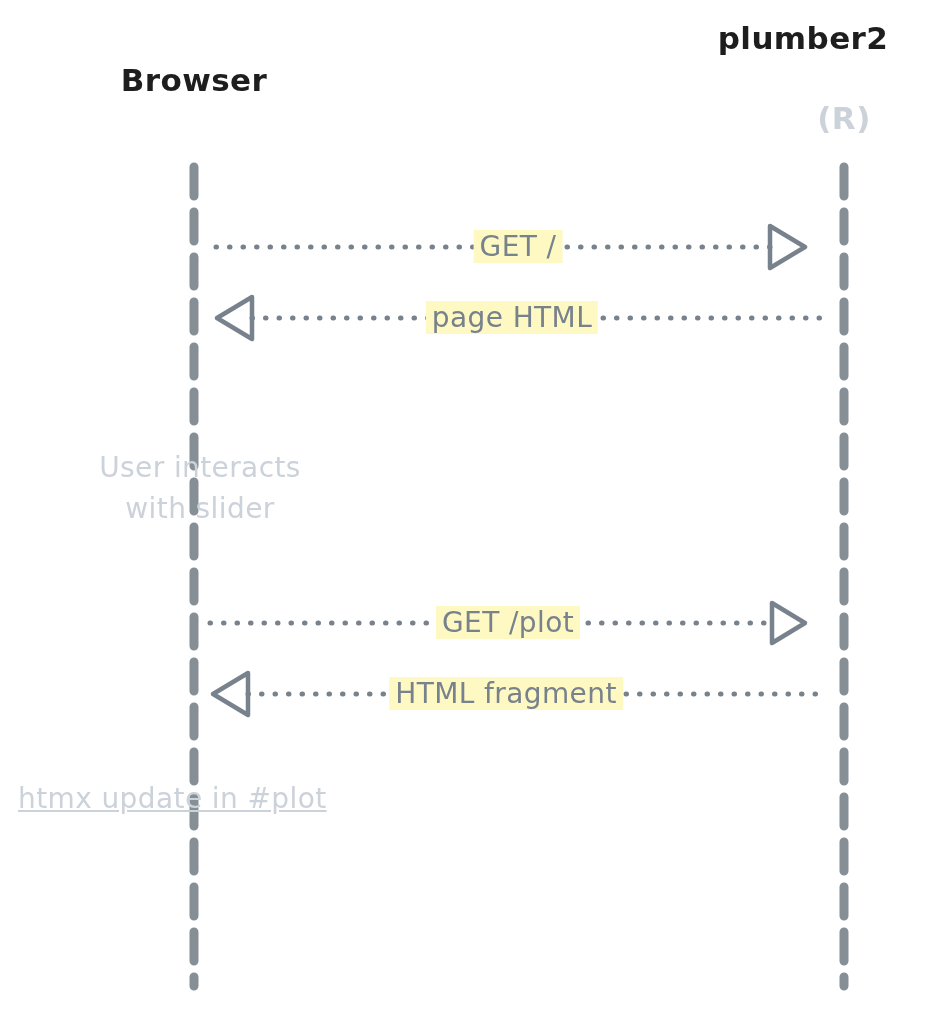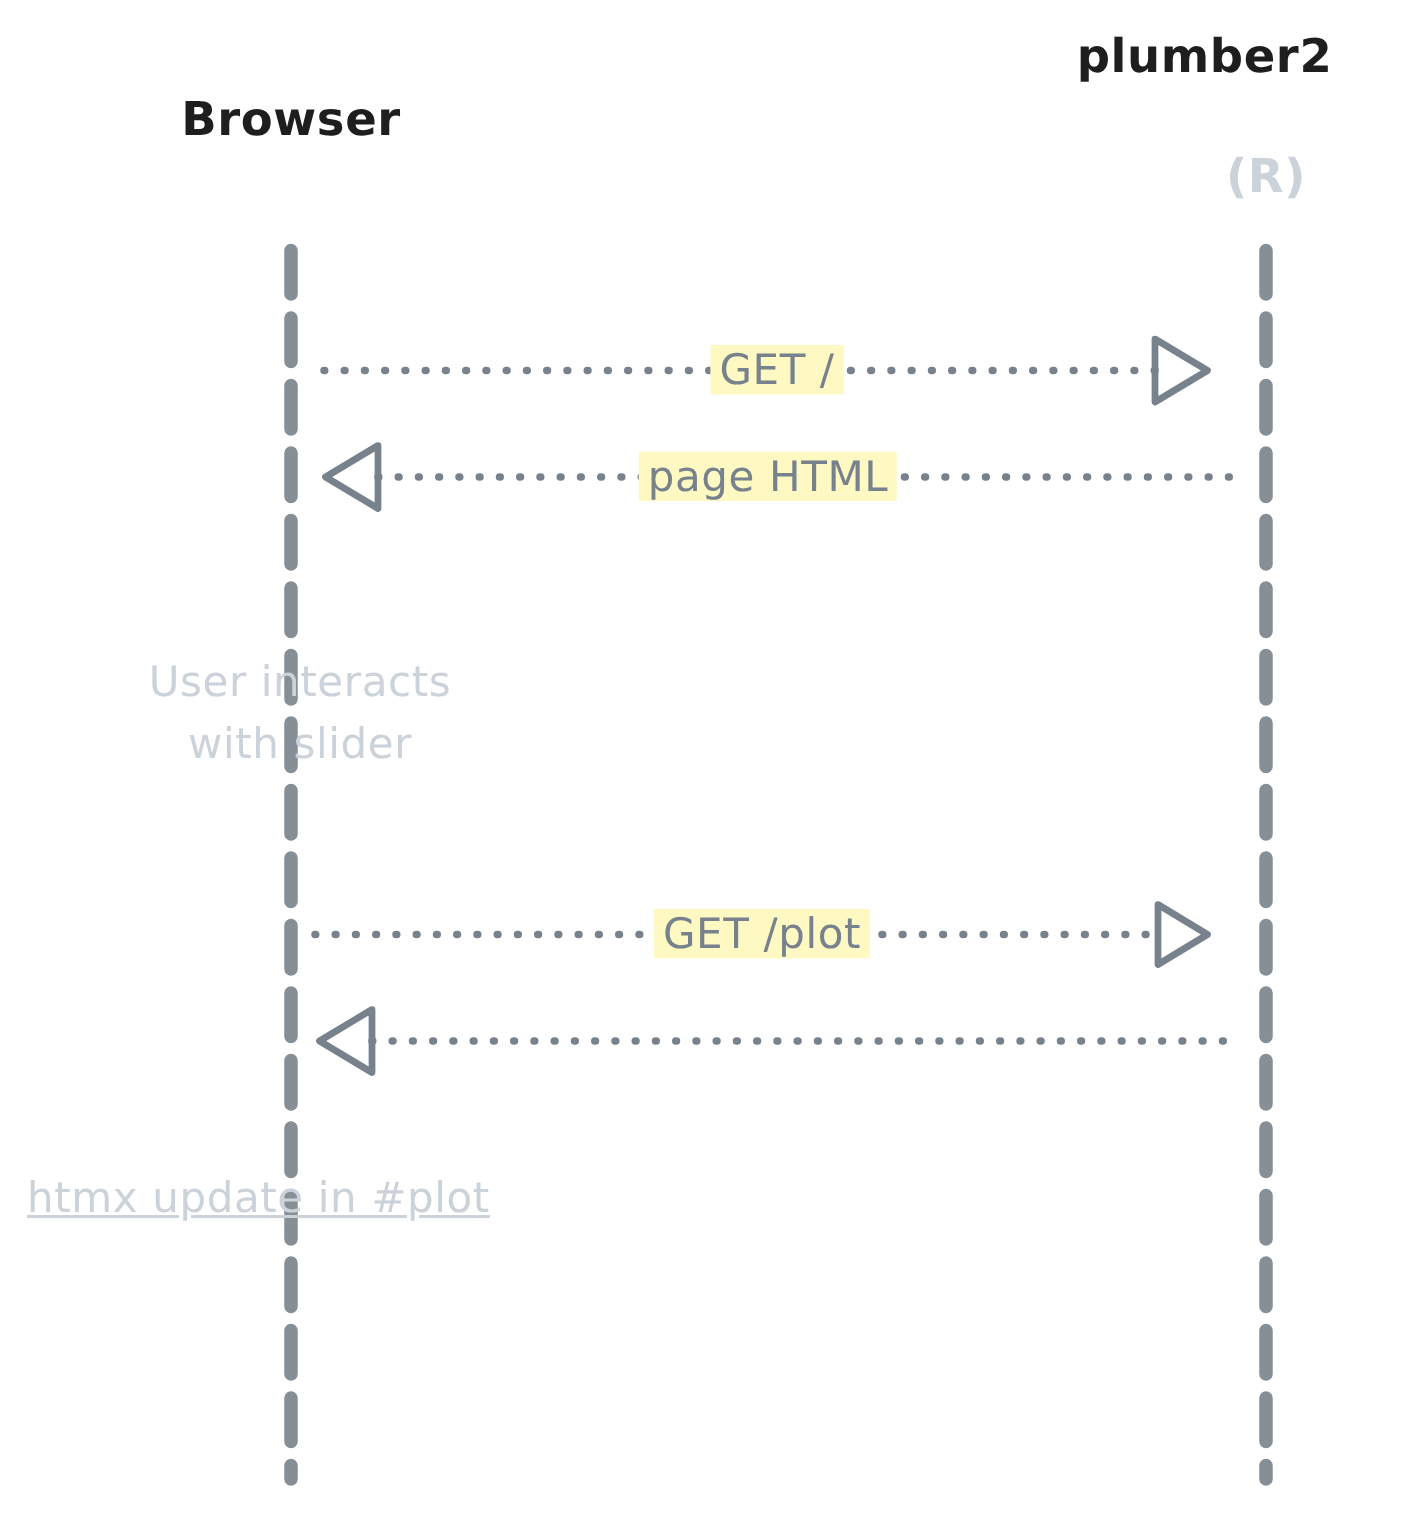--- a/index.html
+++ b/index.html
@@ -115,19 +115,20 @@
   <div class="txt actor-label" style="left:803px; top:20px;">plumber2</div>
 
   <div class="txt actor-sublabel" style="left:844px; top:100px; color:#ccd2da;">(R)</div>
 
   <div class="txt message-label" style="left:518px; top:230px;">GET /</div>
 
   <div class="txt message-label" style="left:512px; top:301px;">page HTML</div>
 
   <div class="txt message-label" style="left:508px; top:606px;">GET /plot</div>
 
+  <div class="txt message-label" style="left:506px; top:677px;">HTML fragment</div>
 
-  <div class="txt note-label note-centered" style="left:200px; top:435px;">User interacts
+  <div class="txt note-label note-centered" style="left:200px; top:448px;">User interacts
 with slider</div>
 
   <div class="txt note-label note-left" style="left:18px; top:779px;text-decoration:underline;">htmx update in #plot</div>
 
 </div>
 
 </body></html>

